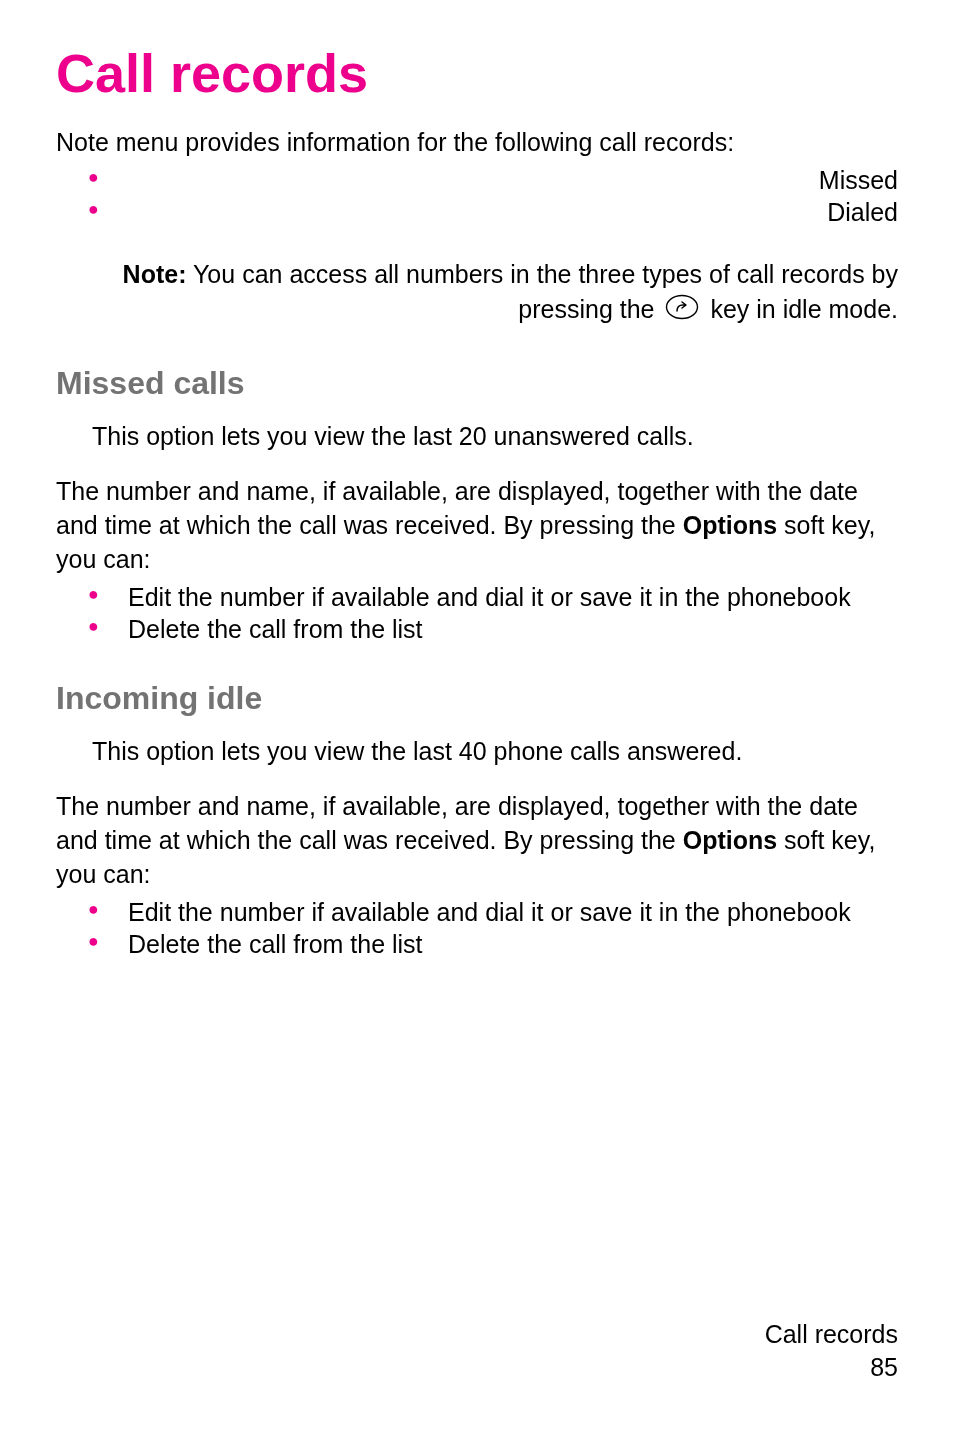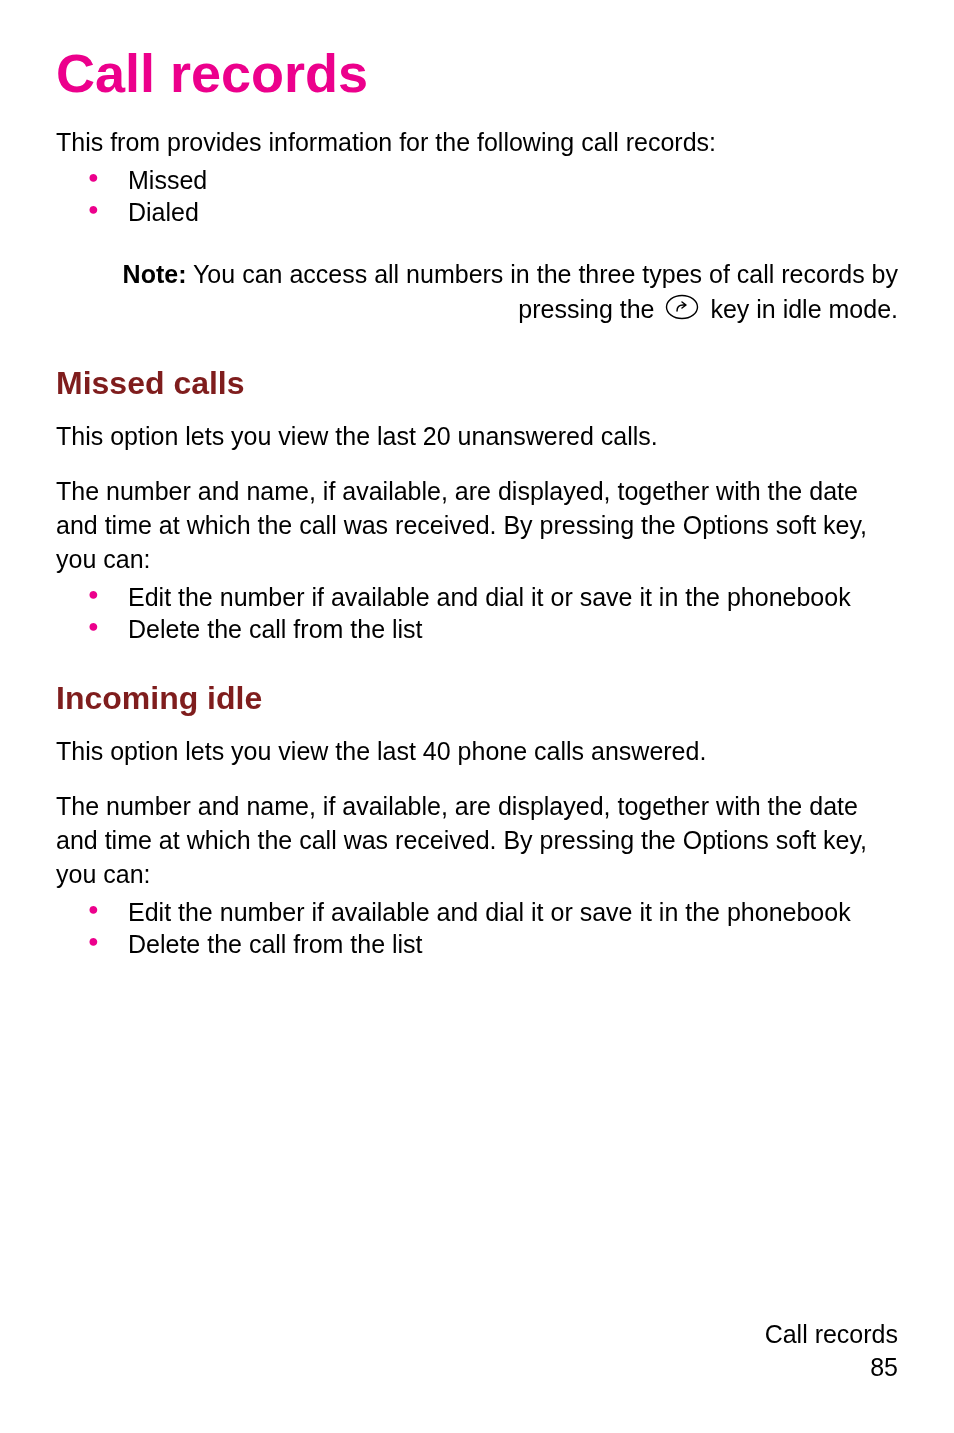--- a/index.html
+++ b/index.html
@@ -30,20 +30,21 @@
     ul.pink-bullets {
       list-style: none;
       padding-left: 32px;
       margin-bottom: 28px;
     }
     ul.pink-bullets li {
       font-size: 25px;
       line-height: 1.3;
       position: relative;
       padding-left: 40px;
+      text-align: right;
     }
     ul.pink-bullets li::before {
       content: "●";
       color: #ec008c;
       position: absolute;
       left: 0;
       top: 2px;
       font-size: 18px;
     }
     .note-para {
@@ -54,38 +55,39 @@
     }
     .note-label {
       font-weight: bold;
     }
     .send-key-icon {
       display: inline-block;
       vertical-align: middle;
       margin: 0 4px;
     }
     .section-heading {
-      color: #7f1d1d;
+      color: #737373;
       font-size: 32px;
       font-weight: bold;
       margin-bottom: 18px;
       margin-top: 10px;
     }
     .body-para {
       font-size: 25px;
       line-height: 1.35;
       margin-bottom: 22px;
+      margin-left: 36px;
     }
     .options-para {
       font-size: 25px;
       line-height: 1.35;
       margin-bottom: 4px;
     }
     .options-para .bold {
-      font-weight: normal;
+      font-weight: bold;
     }
     ul.options-list {
       list-style: none;
       padding-left: 32px;
       margin-bottom: 34px;
     }
     ul.options-list li {
       font-size: 25px;
       line-height: 1.3;
       position: relative;
@@ -107,21 +109,21 @@
       font-size: 25px;
       line-height: 1.3;
       font-family: Arial, Helvetica, sans-serif;
     }
   </style>
 </head>
 <body>
 
 <h1 class="main-title">Call records</h1>
 
-<p class="intro-text">This from provides information for the following call records:</p>
+<p class="intro-text">Note menu provides information for the following call records:</p>
 
 <ul class="pink-bullets">
   <li>Missed</li>
   <li>Dialed</li>
 </ul>
 
 <p class="note-para">
   <span class="note-label">Note:</span><span> You can access all numbers in the three types of call records by pressing the </span><span class="send-key-icon">
     <svg width="34" height="26" viewBox="0 0 34 26">
       <ellipse cx="17" cy="13" rx="15.5" ry="11.5" fill="none" stroke="#000" stroke-width="1.4"></ellipse>

